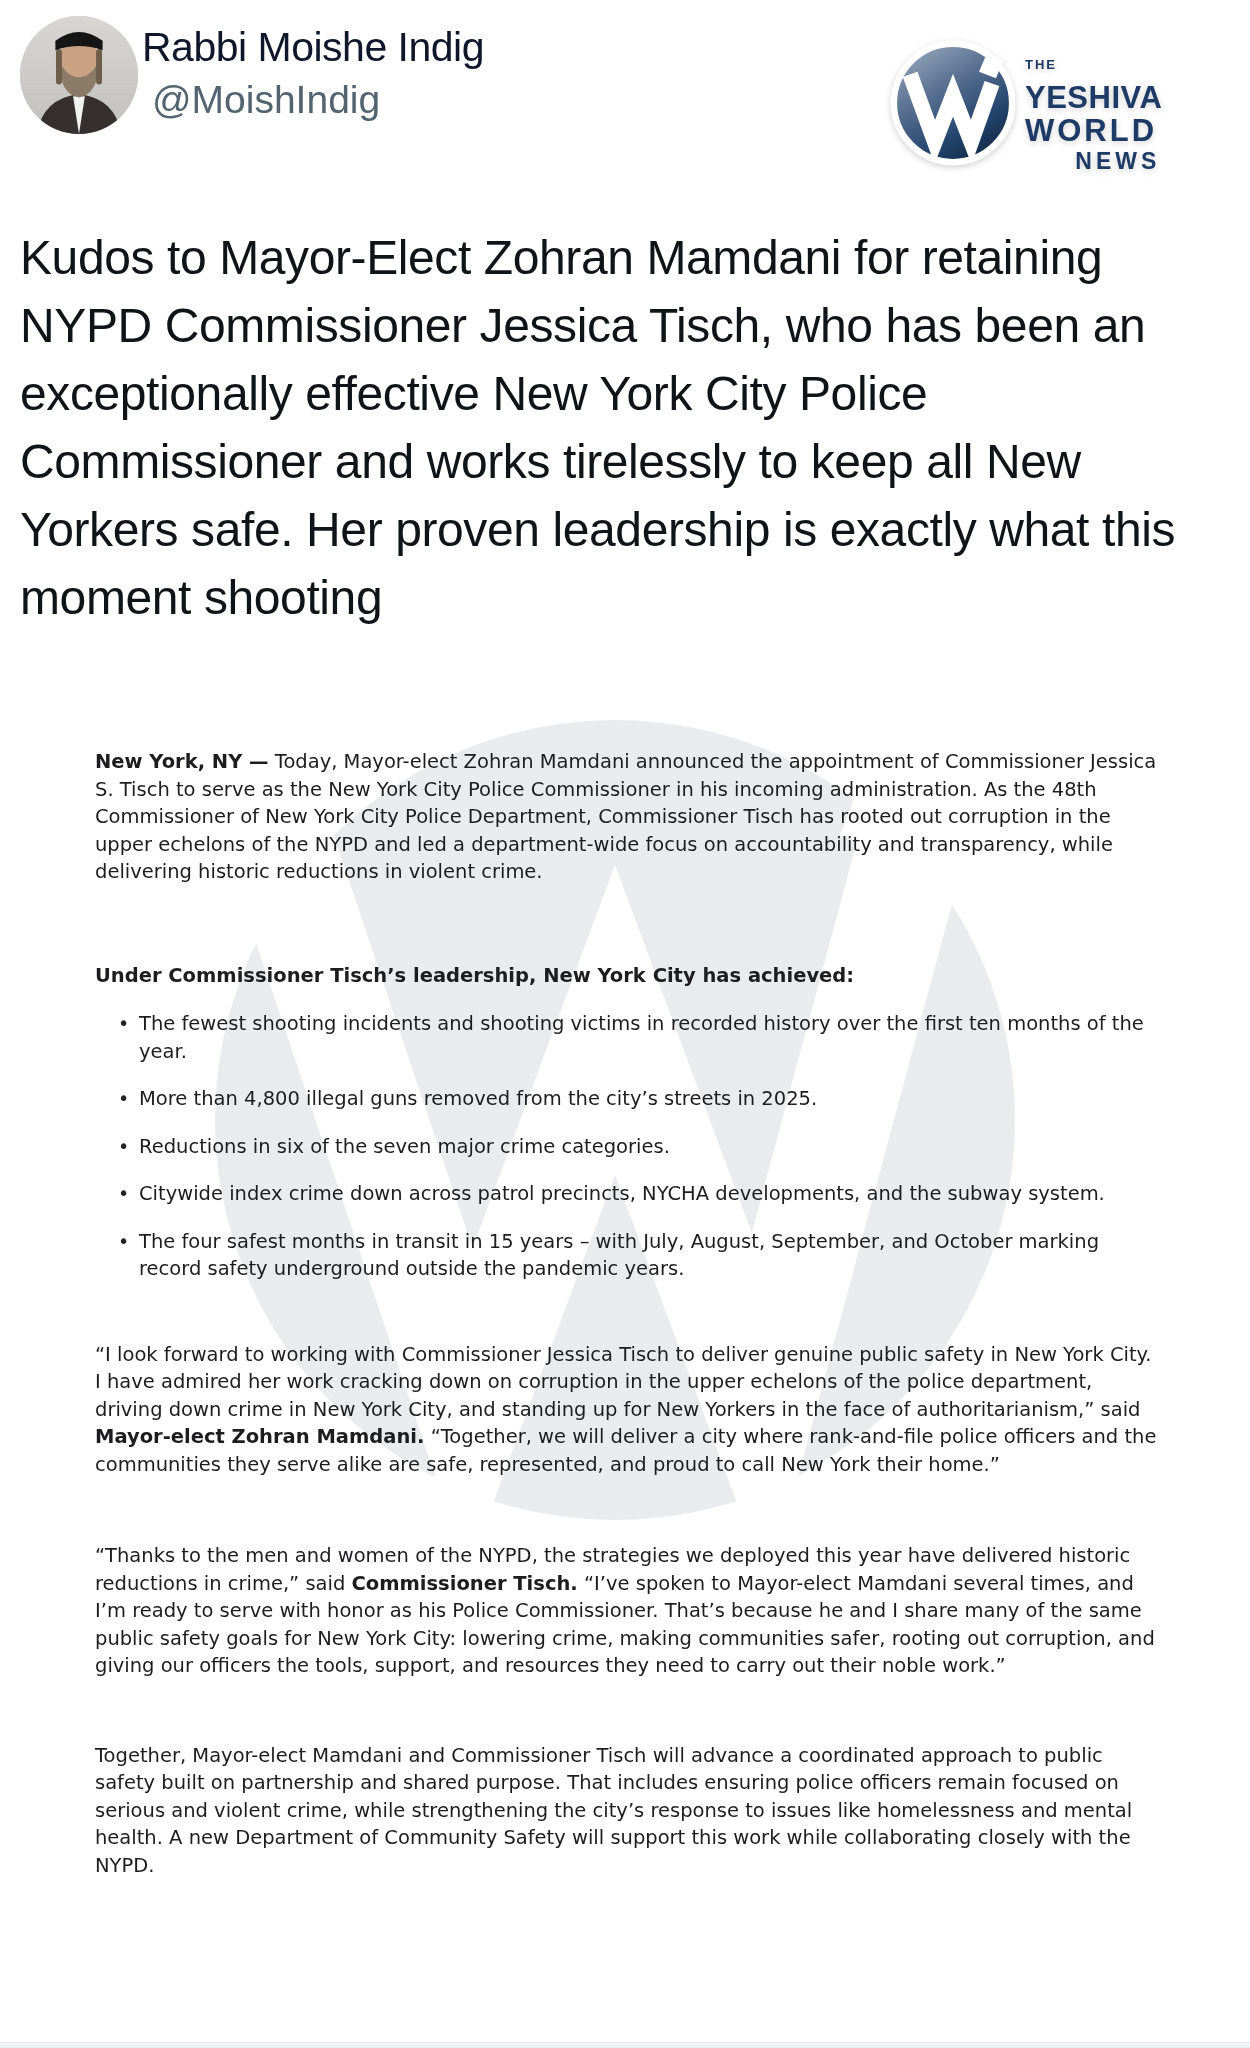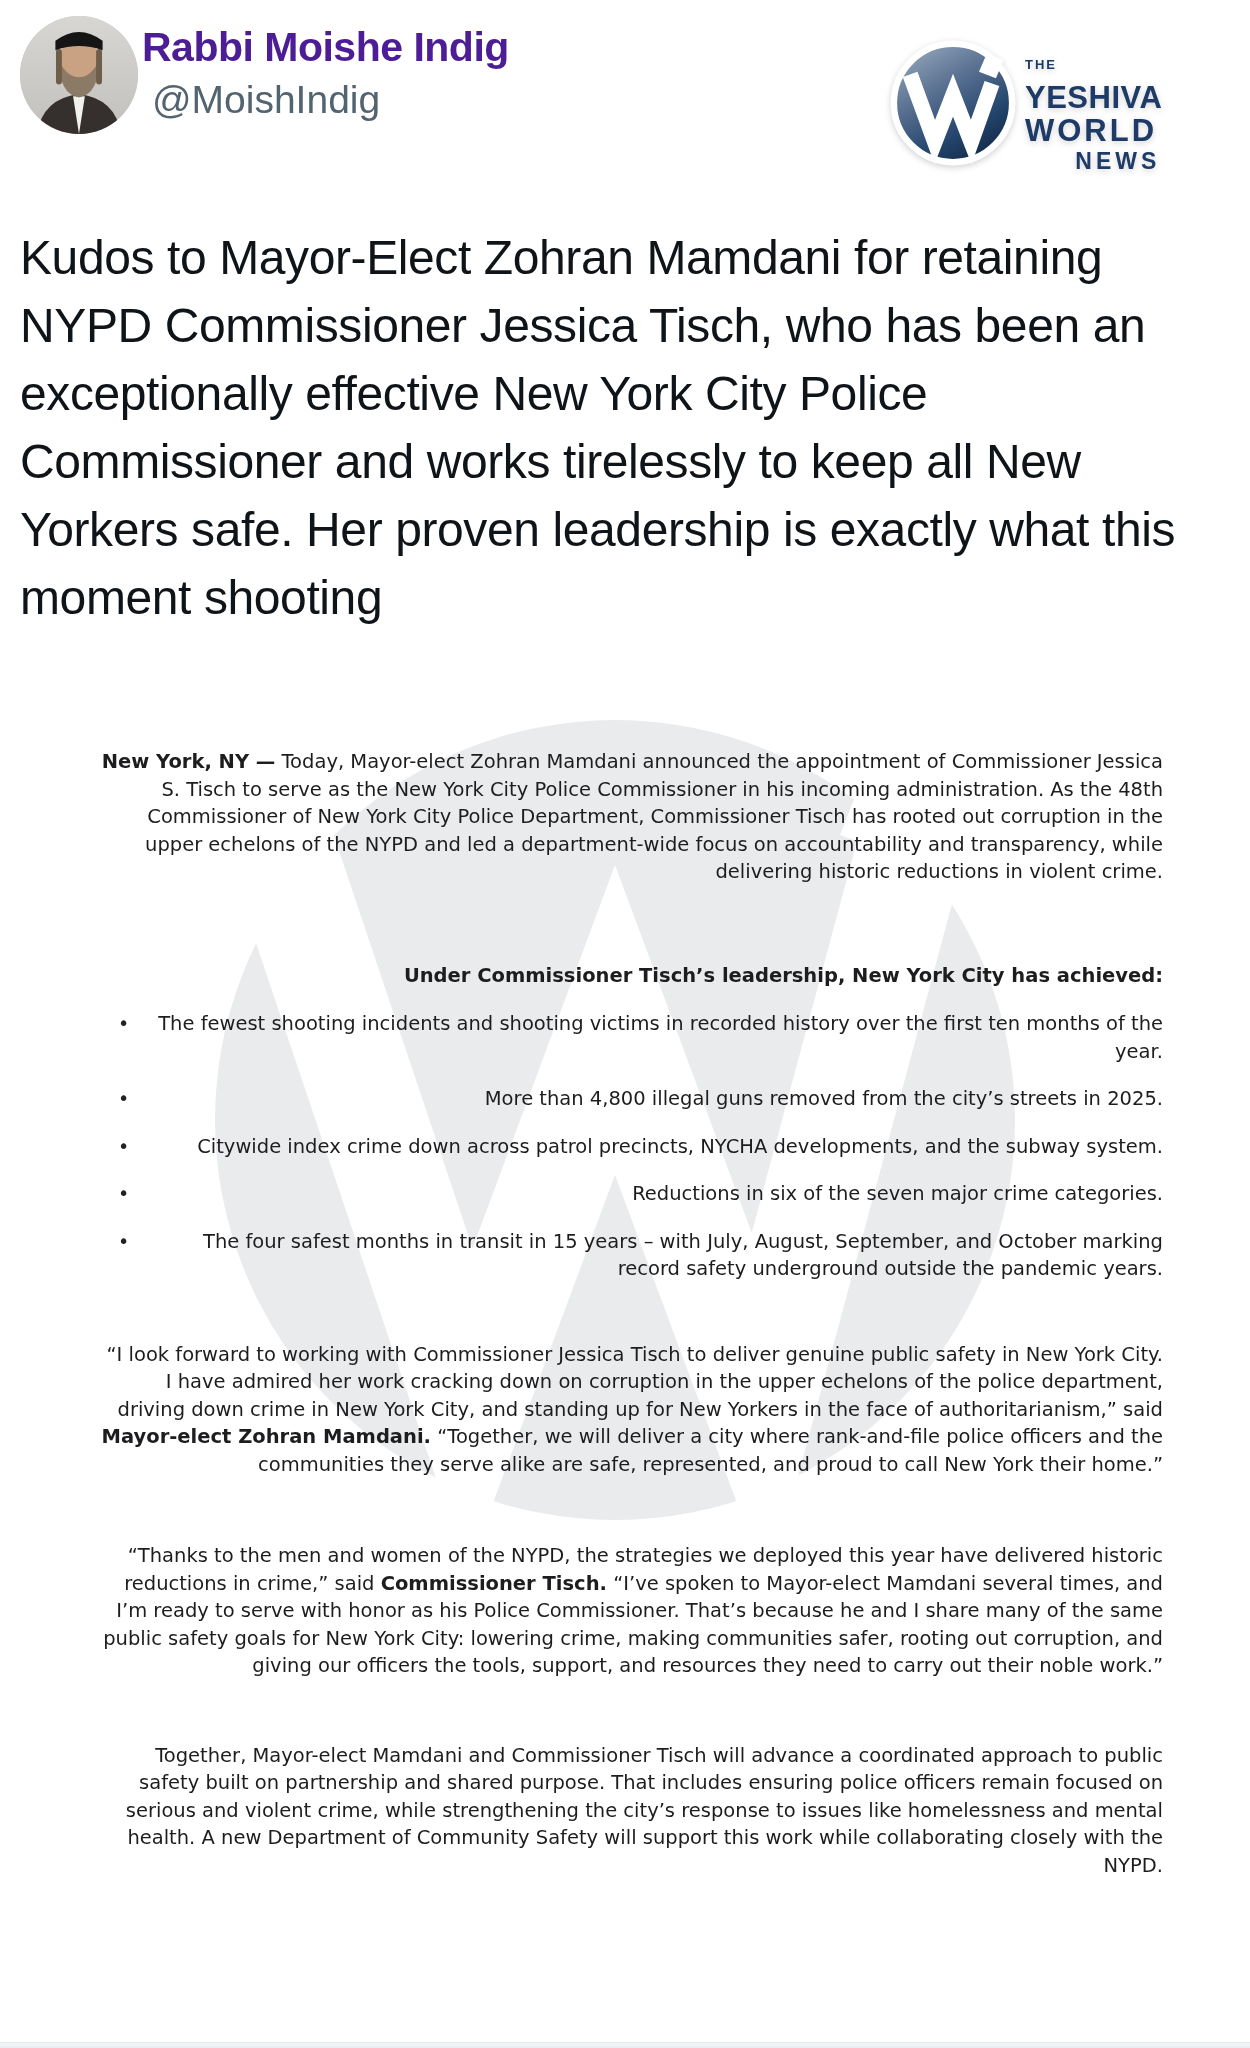--- a/index.html
+++ b/index.html
@@ -11,21 +11,21 @@
   }
 
   
   .avatar {
     position:absolute; left:20px; top:16px; width:118px; height:118px;
     border-radius:50%; overflow:hidden; background:#cfcdc9;
   }
   .avatar svg { width:100%; height:100%; display:block; }
   .author-name {
     position:absolute; left:142px; top:24px;
-    font-size:41px; font-weight:700; letter-spacing:-0.5px; color:#4c1d95;
+    font-size:41px; font-weight:400; letter-spacing:-0.5px; color:#0f172a;
     white-space:nowrap;
   }
   .author-handle {
     position:absolute; left:152px; top:78px;
     font-size:39px; font-weight:400; color:#536471; white-space:nowrap;
   }
 
   
   .ywn-logo {
     position:absolute; left:888px; top:38px; display:flex; align-items:flex-start;
@@ -44,21 +44,21 @@
     font-size:48px; line-height:68px; letter-spacing:-0.4px;
     color:#0f1419; font-weight:400;
   }
 
   
   .press-release {
     position:absolute; left:95px; top:748px; width:1068px;
     font-family:"DejaVu Sans", sans-serif;
     font-size:19.5px; line-height:27.5px; color:#1d1d1f;
   }
-  .press-release .pr-content { position:relative; z-index:1;text-align:right; }
+  .press-release .pr-content { position:relative; z-index:1; }
   .press-release p { margin:0; }
   .pr-dateline { font-weight:700; }
   .pr-heading { font-weight:700; margin-top:76px !important; }
   .pr-bullets { list-style:none; margin-top:21px; }
   .pr-bullets li { position:relative; padding-left:44px; margin-bottom:20px; }
   .pr-bullets li::before {
     content:"•"; position:absolute; left:23px; top:0;
     font-size:19px; color:#222;
   }
   .pr-quote1 { margin-top:58px !important; }
@@ -137,22 +137,22 @@
 
   <figure class="press-release">
     <div class="pr-content">
       <p class="pr-intro"><span class="pr-dateline">New York, NY —</span><span> Today, Mayor-elect Zohran Mamdani announced the appointment of Commissioner Jessica S. Tisch to serve as the New York City Police Commissioner in his incoming administration. As the 48th Commissioner of New York City Police Department, Commissioner Tisch has rooted out corruption in the upper echelons of the NYPD and led a department-wide focus on accountability and transparency, while delivering historic reductions in violent crime.</span></p>
 
       <p class="pr-heading">Under Commissioner Tisch’s leadership, New York City has achieved:</p>
 
       <ul class="pr-bullets">
         <li>The fewest shooting incidents and shooting victims in recorded history over the first ten months of the year.</li>
         <li>More than 4,800 illegal guns removed from the city’s streets in 2025.</li>
+        <li>Reductions in six of the seven major crime categories.</li>
         <li>Citywide index crime down across patrol precincts, NYCHA developments, and the subway system.</li>
-        <li>Reductions in six of the seven major crime categories.</li>
         <li>The four safest months in transit in 15 years – with July, August, September, and October marking record safety underground outside the pandemic years.</li>
       </ul>
 
       <p class="pr-quote1"><span>“I look forward to working with Commissioner Jessica Tisch to deliver genuine public safety in New York City. I have admired her work cracking down on corruption in the upper echelons of the police department, driving down crime in New York City, and standing up for New Yorkers in the face of authoritarianism,” said </span><span class="pr-speaker">Mayor-elect Zohran Mamdani.</span><span> “Together, we will deliver a city where rank-and-file police officers and the communities they serve alike are safe, represented, and proud to call New York their home.”</span></p>
 
       <p class="pr-quote2"><span>“Thanks to the men and women of the NYPD, the strategies we deployed this year have delivered historic reductions in crime,” said </span><span class="pr-speaker">Commissioner Tisch.</span><span> “I’ve spoken to Mayor-elect Mamdani several times, and I’m ready to serve with honor as his Police Commissioner. That’s because he and I share many of the same public safety goals for New York City: lowering crime, making communities safer, rooting out corruption, and giving our officers the tools, support, and resources they need to carry out their noble work.”</span></p>
 
       <p class="pr-closing">Together, Mayor-elect Mamdani and Commissioner Tisch will advance a coordinated approach to public safety built on partnership and shared purpose. That includes ensuring police officers remain focused on serious and violent crime, while strengthening the city’s response to issues like homelessness and mental health. A new Department of Community Safety will support this work while collaborating closely with the NYPD.</p>
     </div>
   </figure>

